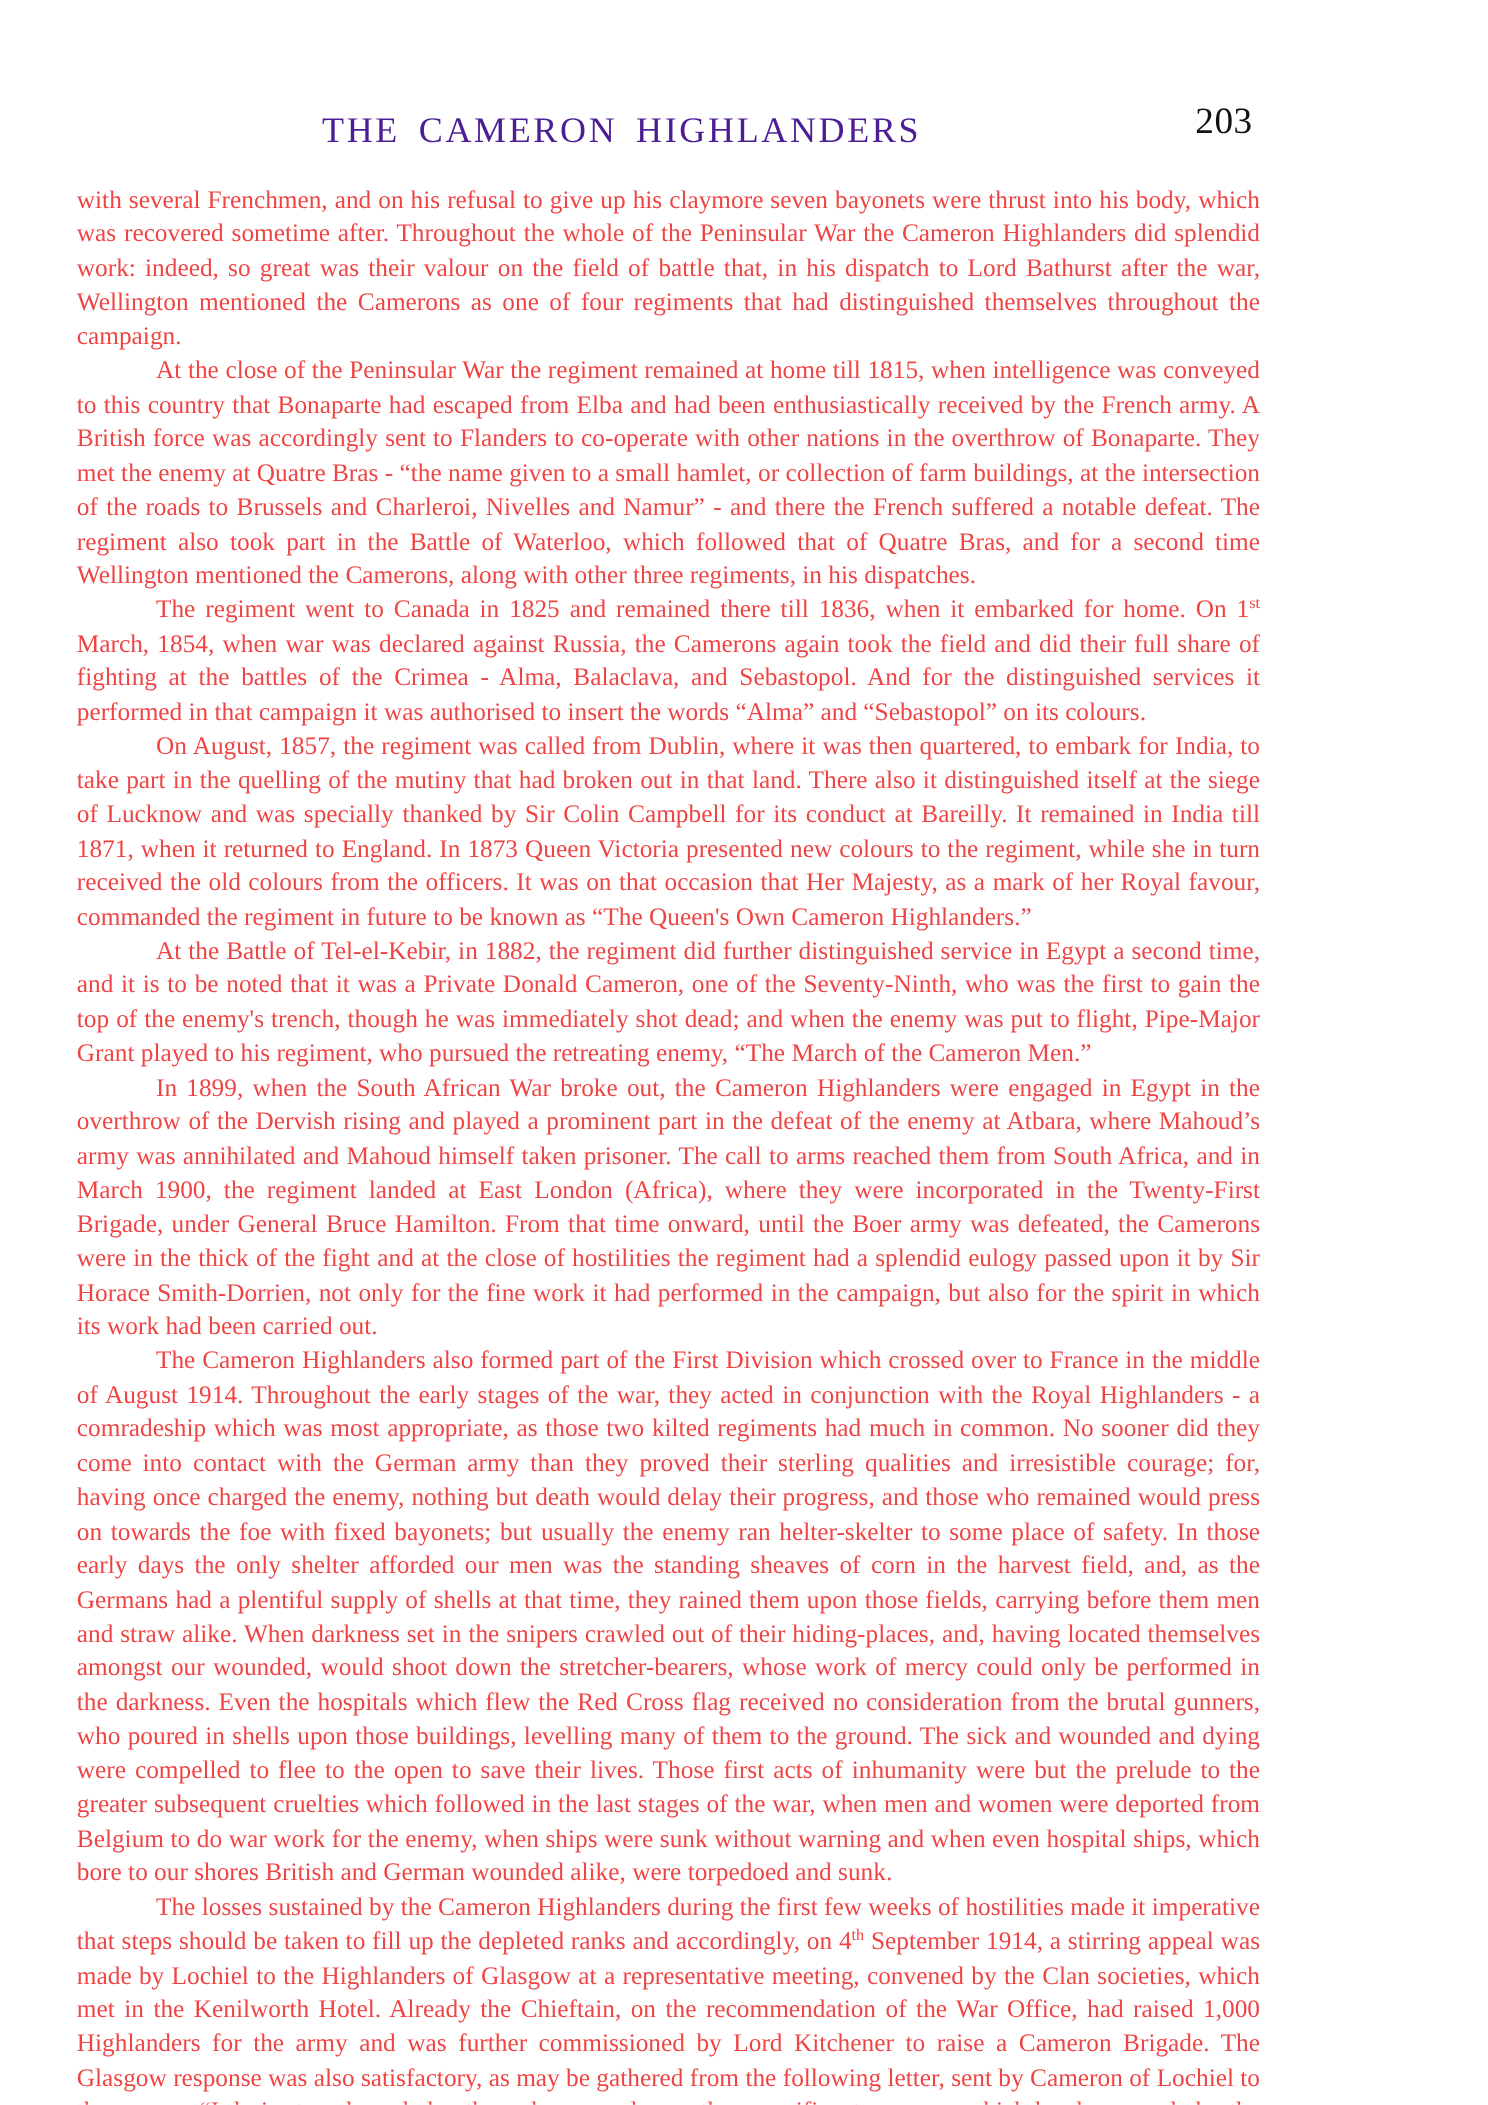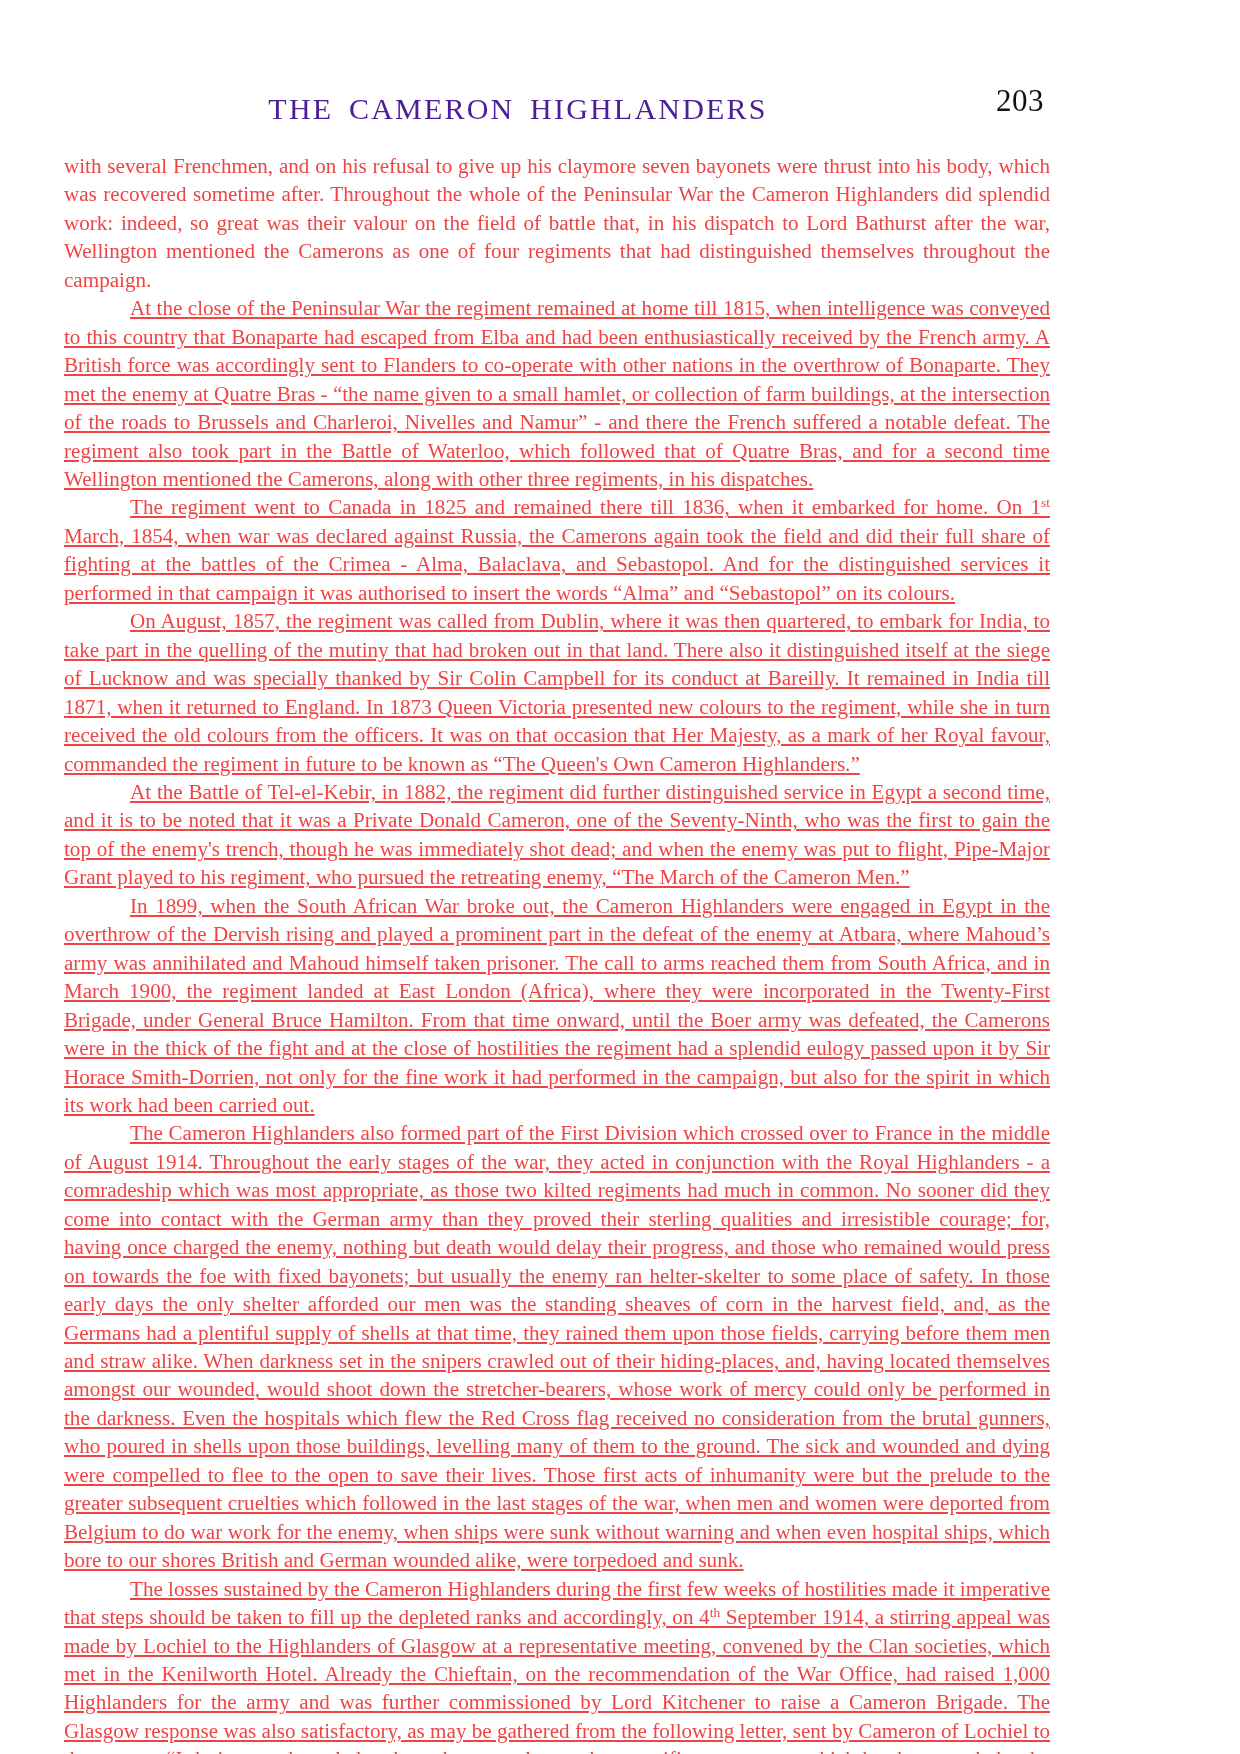--- a/index.html
+++ b/index.html
@@ -66,21 +66,20 @@
     text-justify: inter-word;
     font-size: 21.1px;
     line-height: 28.45px;
     color: #ef4444;
     text-indent: 0;
     -webkit-hyphens: none;
     hyphens: none;
   }
   p.para.indent {
     text-indent: 66px;
-    text-decoration: underline;
   }
 
   p.para sup {
     font-size: 0.64em;
     line-height: 0;
     vertical-align: 0.52em;
   }
 
   
 </style>

